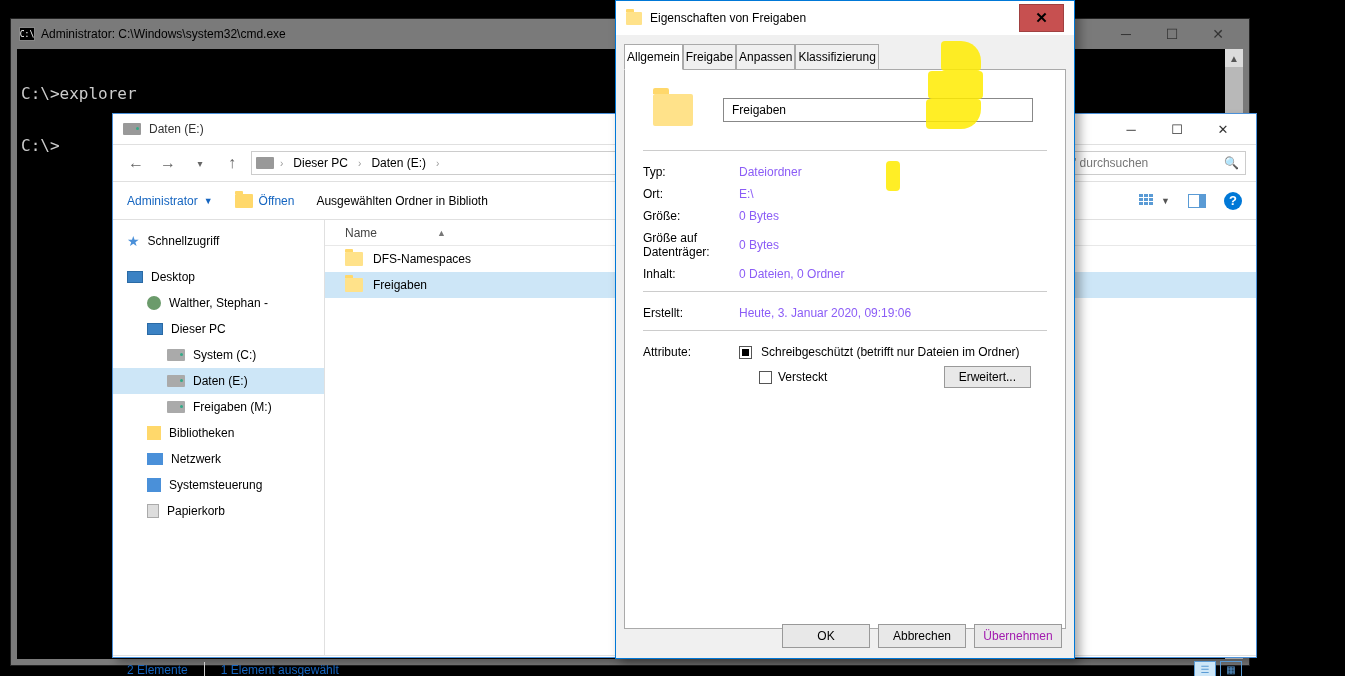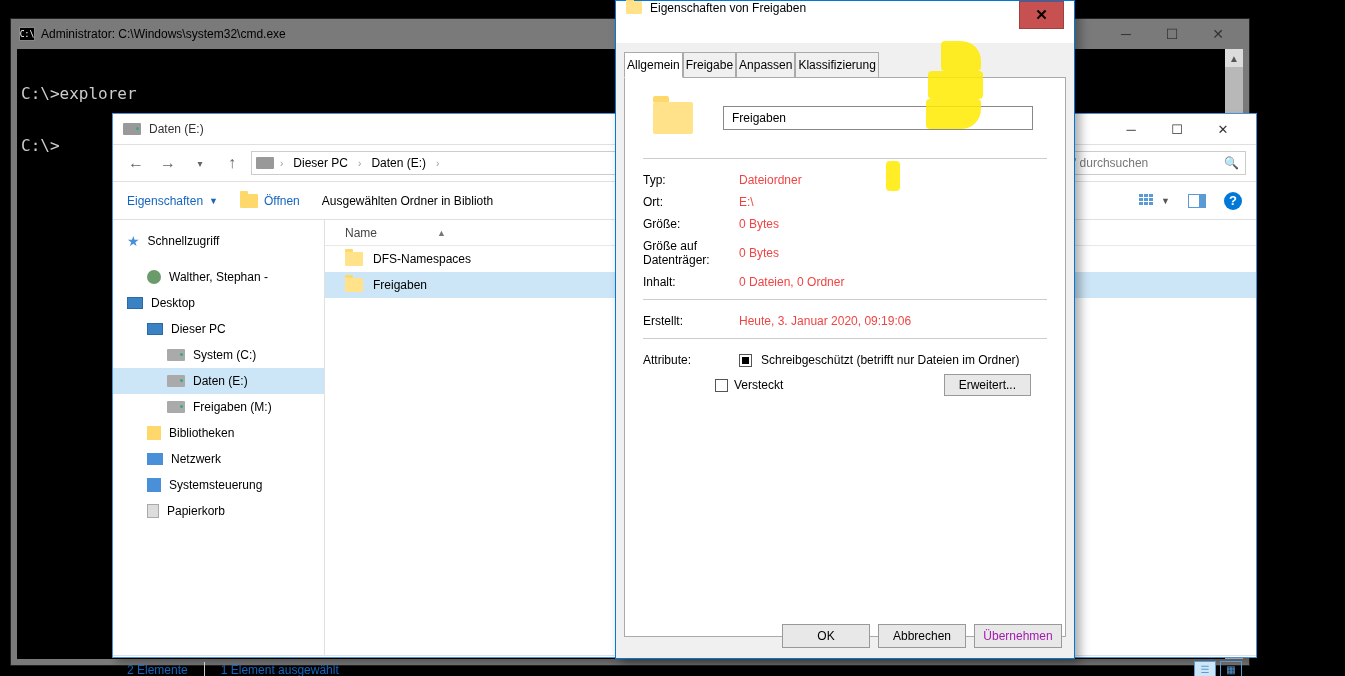--- a/index.html
+++ b/index.html
@@ -64,37 +64,37 @@
 .fl-row.sel{background:#cde6f7}
 .folder-ico{width:18px;height:14px;background:#ffe28a;border-radius:1px;position:relative}
 .folder-ico::before{content:"";position:absolute;top:-3px;left:0;width:8px;height:3px;background:#ffd86b;border-radius:1px 1px 0 0}
 .exp-status{height:28px;border-top:1px solid #e0e0e0;display:flex;align-items:center;padding:0 14px;gap:16px;color:#1565c0}
 .exp-status .divider{width:1px;height:16px;background:#ccc}
 .status-views{margin-left:auto;display:flex;gap:4px}
 .sv{width:22px;height:18px;border:1px solid #5a9bd5;display:flex;align-items:center;justify-content:center;font-size:10px;color:#5a9bd5}
 .sv.active{background:#cde6f7}
 
 .prop-win{position:absolute;left:615px;top:0;width:460px;height:659px;background:#f0f0f0;border:1px solid #0078d7;box-shadow:5px 5px 10px rgba(0,0,0,.35)}
-.prop-title{height:42px;background:#fff;display:flex;align-items:flex-start;padding:0 10px;gap:8px;color:#000}
+.prop-title{height:34px;background:#fff;display:flex;align-items:center;padding:0 10px;gap:8px;color:#000}
 .prop-title .folder-ico{width:16px;height:13px}
 .prop-close{margin-left:auto;width:45px;height:28px;background:#c75050;color:#000;display:flex;align-items:center;justify-content:center;font-size:15px;font-weight:bold;border:1px solid #a04040}
 .prop-tabs{display:flex;padding:8px 8px 0 8px;gap:0;background:#f0f0f0}
 .prop-tab{padding:5px 2px;border:1px solid #aaa;background:#f0f0f0;font-size:12px;position:relative;top:1px;border-bottom:none}
 .prop-tab.active{background:#fff;z-index:2;border-bottom:1px solid #fff}
 .prop-tab:not(.active){background:#f0f0f0}
 .prop-page{margin:0 8px 8px 8px;background:#fff;border:1px solid #aaa;height:560px;padding:14px 18px;position:relative}
 .prop-head{display:flex;align-items:center;gap:30px;padding:10px 0 18px 10px}
 .big-folder{width:40px;height:32px;background:#ffe28a;border-radius:2px;position:relative}
 .big-folder::before{content:"";position:absolute;top:-6px;left:0;width:16px;height:6px;background:#ffd86b;border-radius:2px 2px 0 0}
 .name-input{flex:1;height:24px;border:1px solid #888;padding:0 8px;font-size:12px;max-width:310px}
 .prop-hr{border:none;border-top:1px solid #ccc;margin:6px 0 10px 0}
 .prop-row{display:flex;padding:4px 0;align-items:center}
 .prop-row .lbl{width:96px;color:#000}
-.prop-row .val{color:#ef4444}
-.attr-row{display:flex;align-items:center;gap:6px;padding:3px 16px;margin-left:56px}
+.prop-row .val{color:#8b5cf6}
+.attr-row{display:flex;align-items:center;gap:6px;padding:3px 16px;margin-left:100px}
 .chk{width:13px;height:13px;border:1px solid #555;display:inline-flex;align-items:center;justify-content:center;font-size:10px}
 .chk.ind::after{content:"";width:7px;height:7px;background:#000}
 .adv-btn{margin-left:auto;padding:3px 14px;border:1px solid #999;background:#e8e8e8;font-size:12px}
 .prop-btns{position:absolute;right:12px;bottom:10px;display:flex;gap:8px}
 .prop-btns button{padding:4px 0;width:88px;border:1px solid #999;background:#e8e8e8;font-size:12px}
 .prop-btns button:disabled{color:#a21caf}
 
 .hl{position:absolute;background:#ffeb00;opacity:.85;pointer-events:none}
 </style>
 </head>
@@ -144,21 +144,21 @@
       <span class="crumb">Daten (E:)</span>
       <span class="sep">›</span>
     </div>
     <div class="search">
       <span>"Daten (E:)" durchsuchen</span>
       <span class="mag">🔍</span>
     </div>
   </div>
   <div class="exp-toolbar">
     <div class="tb-item">
-      <span>Eigenschaften</span>
+      <span>Administrator</span>
       <span class="dd">▼</span>
     </div>
     <div class="tb-item">
       <div class="tb-folder"></div>
       <span>Öffnen</span>
     </div>
     <div class="tb-item" style="color:#000">
       <span>Ausgewählten Ordner in Biblioth</span>
     </div>
     <div class="tb-right">
@@ -180,27 +180,27 @@
       <div class="help-ico">?</div>
     </div>
   </div>
   <div class="exp-body">
     <div class="tree">
       <div class="tree-item">
           <span class="ico-star">★</span>
           <span>Schnellzugriff</span>
         </div>
       <div style="height:10px"></div>
-      <div class="tree-item l1">
-          <span class="ico-user"></span>
-          <span>Walther, Stephan - </span>
-        </div>
       <div class="tree-item">
           <span class="ico-desktop"></span>
           <span>Desktop</span>
+        </div>
+      <div class="tree-item l1">
+          <span class="ico-user"></span>
+          <span>Walther, Stephan - </span>
         </div>
       <div class="tree-item l1">
           <span class="ico-pc"></span>
           <span>Dieser PC</span>
         </div>
       <div class="tree-item l2">
           <span class="ico-drive"></span>
           <span>System (C:)</span>
         </div>
       <div class="tree-item l2 sel">

